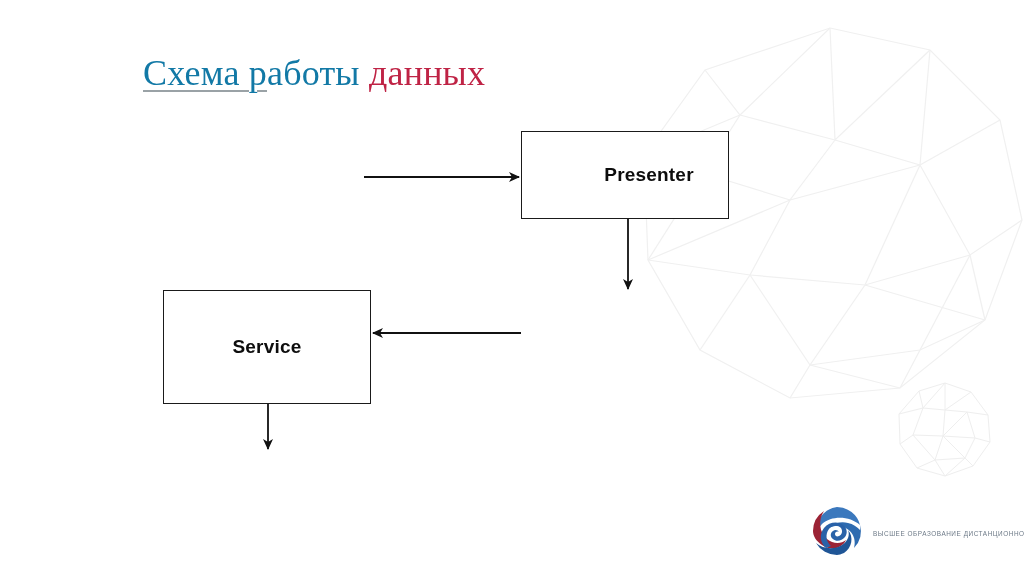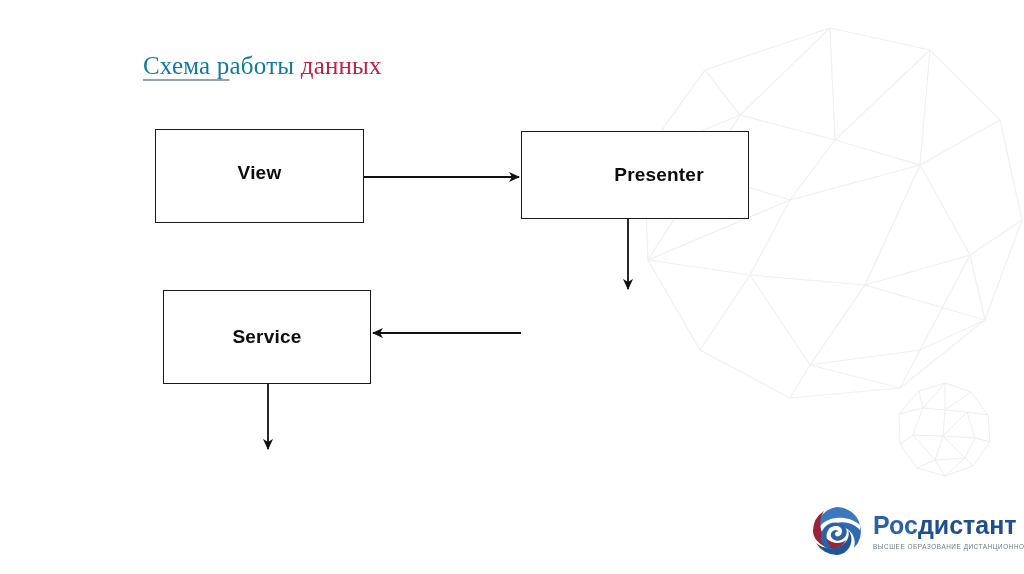--- a/index.html
+++ b/index.html
@@ -36,21 +36,21 @@
     width: 100px;
     height: 100px;
   }
 
   
   #title {
     position: absolute;
     left: 143px;
     top: 52px;
     font-family: "Liberation Serif", "DejaVu Serif", serif;
-    font-size: 25px;
+    font-size: 36px;
     font-weight: normal;
     letter-spacing: 0.2px;
     white-space: nowrap;
   }
   #title .t-underlined {
     color: #1279a6;
     text-decoration: underline;
     text-decoration-color: #9aa2a6;
     text-underline-offset: 5px;
     text-decoration-thickness: 2px;
@@ -76,22 +76,22 @@
     font-family: "Liberation Sans", "DejaVu Sans", sans-serif;
     font-weight: bold;
     font-size: 19px;
     color: #0d0d0d;
     letter-spacing: 0.2px;
     white-space: nowrap;
   }
 
   #node-view      { left: 155px; top: 129px; width: 209px; height: 94px; }
   #node-view .node-label { position: relative; top: -3px; }
-  #node-presenter { left: 521px; top: 131px; width: 228px; height: 88px; padding-left: 48px; }
-  #node-service   { left: 163px; top: 290px; width: 208px; height: 94px; }
+  #node-presenter { left: 521px; top: 131px; width: 208px; height: 88px; padding-left: 48px; }
+  #node-service   { left: 163px; top: 290px; width: 208px; height: 114px; }
   #node-usecase   { left: 522px; top: 291px; width: 208px; height: 87px; }
   #node-repository{ left: 163px; top: 451px; width: 209px; height: 90px; }
 
   
   #connectors {
     position: absolute;
     left: 0;
     top: 0;
     width: 1024px;
     height: 574px;
@@ -215,23 +215,20 @@
 
     <line x1="364" y1="177" x2="519" y2="177" stroke="#111111" stroke-width="1.8" marker-end="url(#ah-right)"></line>
 
     <line x1="628" y1="219" x2="628" y2="289" stroke="#111111" stroke-width="1.8" marker-end="url(#ah-down)"></line>
 
     <line x1="521" y1="333" x2="373" y2="333" stroke="#111111" stroke-width="1.8" marker-end="url(#ah-left)"></line>
 
     <line x1="268" y1="378" x2="268" y2="449" stroke="#111111" stroke-width="1.8" marker-end="url(#ah-down)"></line>
   </svg>
 
-  <div class="node" id="node-view">
-    <span class="node-label">View</span>
-  </div>
 
   <div class="node" id="node-presenter">
     <span class="node-label">Presenter</span>
   </div>
 
   <div class="node" id="node-service">
     <span class="node-label">Service</span>
   </div>
 
 
@@ -245,20 +242,17 @@
       <path d="M3,27 A24,24 0 0,1 14,7 C8,16 9,28 17,35 C23,40 31,40 36,36
                C32,45 20,47 12,41 C6,37 3,32 3,27 Z" fill="#9b2335"></path>
       <path d="M27,51 A24,24 0 0,1 6,39 C13,45 24,46 32,41 C38,37 40,31 38,26
                C44,33 42,44 34,49 C31,50 29,51 27,51 Z" fill="#1f5596"></path>
       <path d="M16,44 C10,39 9,30 14,24 C19,18 28,17 33,21 C37,24 38,29 35,33
                C32,37 26,38 23,35 C20,33 20,29 23,27 C25,25 28,26 29,28
                C27,27 25,28 25,30 C25,32 27,33 29,32 C32,31 33,27 31,24
                C28,21 22,21 19,25 C15,30 16,38 21,42 Z" fill="#2a62a8"></path>
     </svg>
     <div id="logo-text">
-      <div id="logo-wordmark">
-        <span class="w-ros">Рос</span><span class="w-dist">дистант</span>
-      </div>
       <div id="logo-tagline">ВЫСШЕЕ ОБРАЗОВАНИЕ ДИСТАНЦИОННО</div>
     </div>
   </div>
 
 </div>
 
 </body></html>

